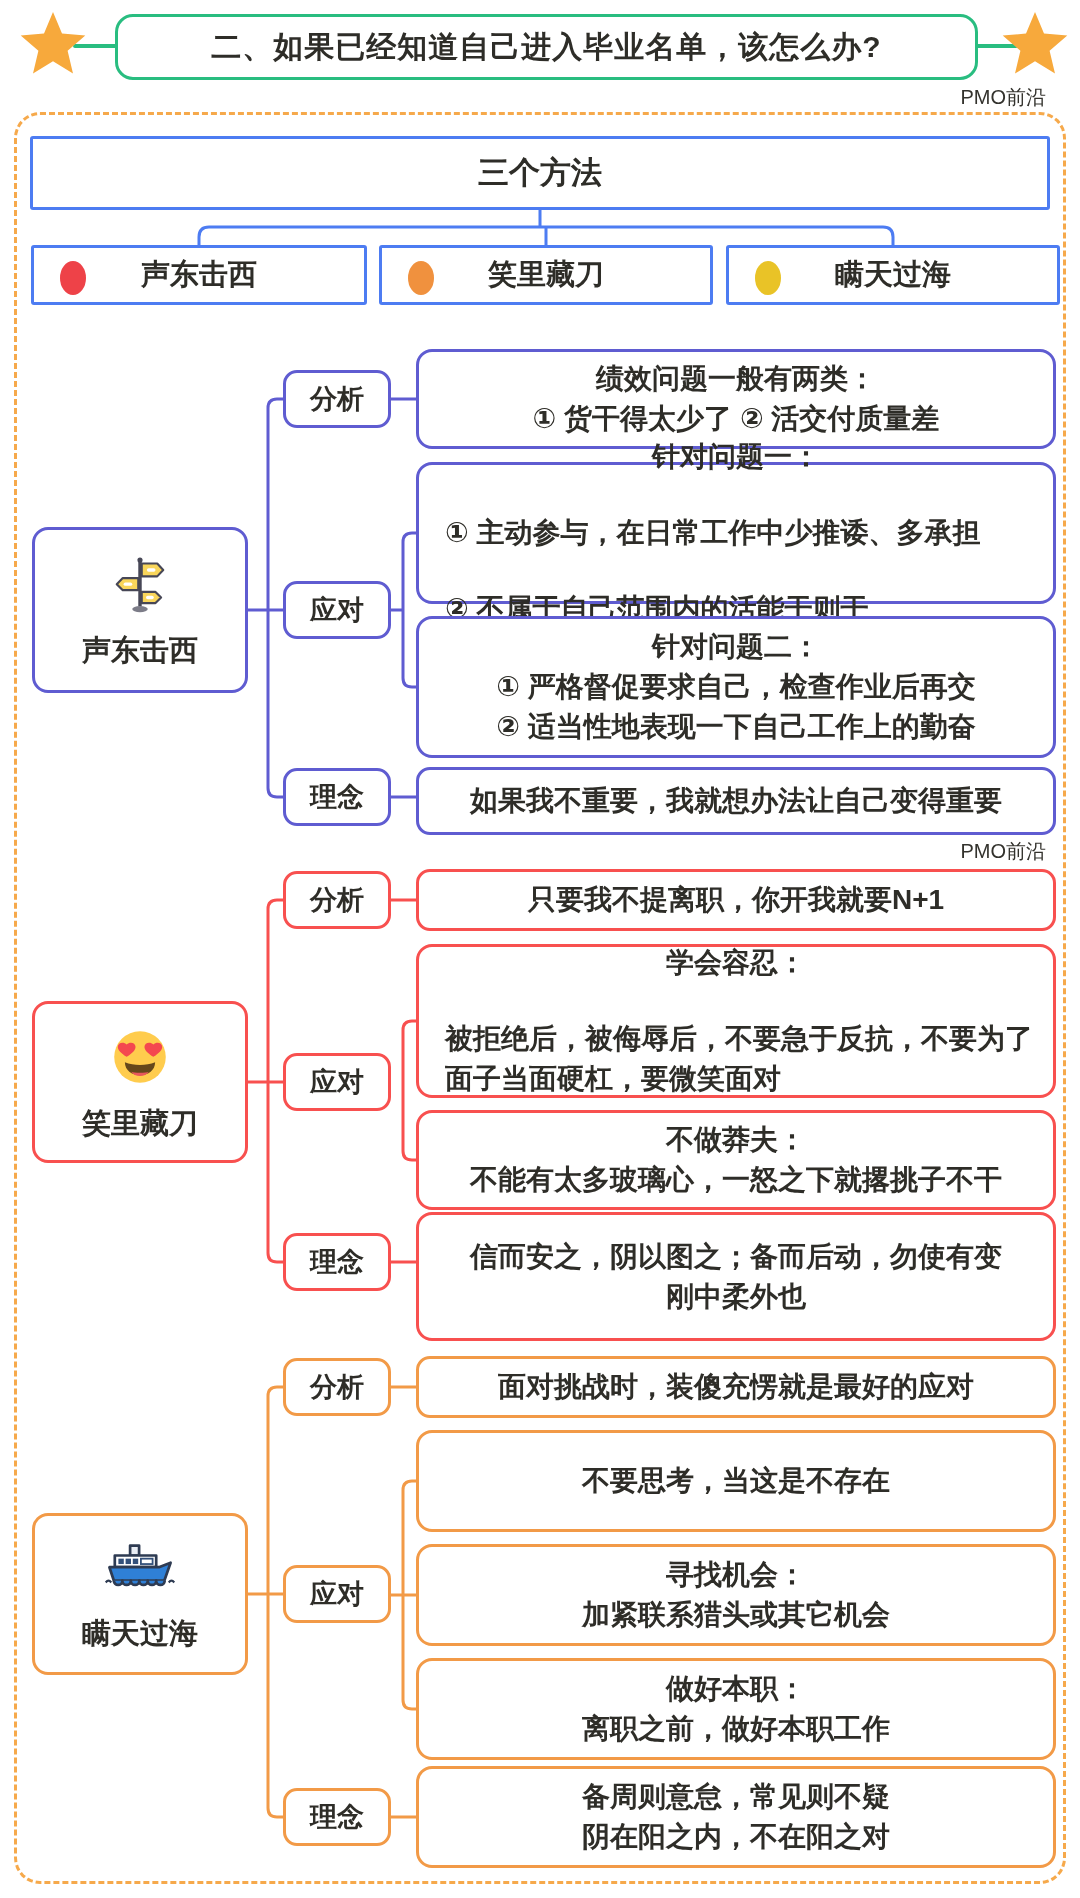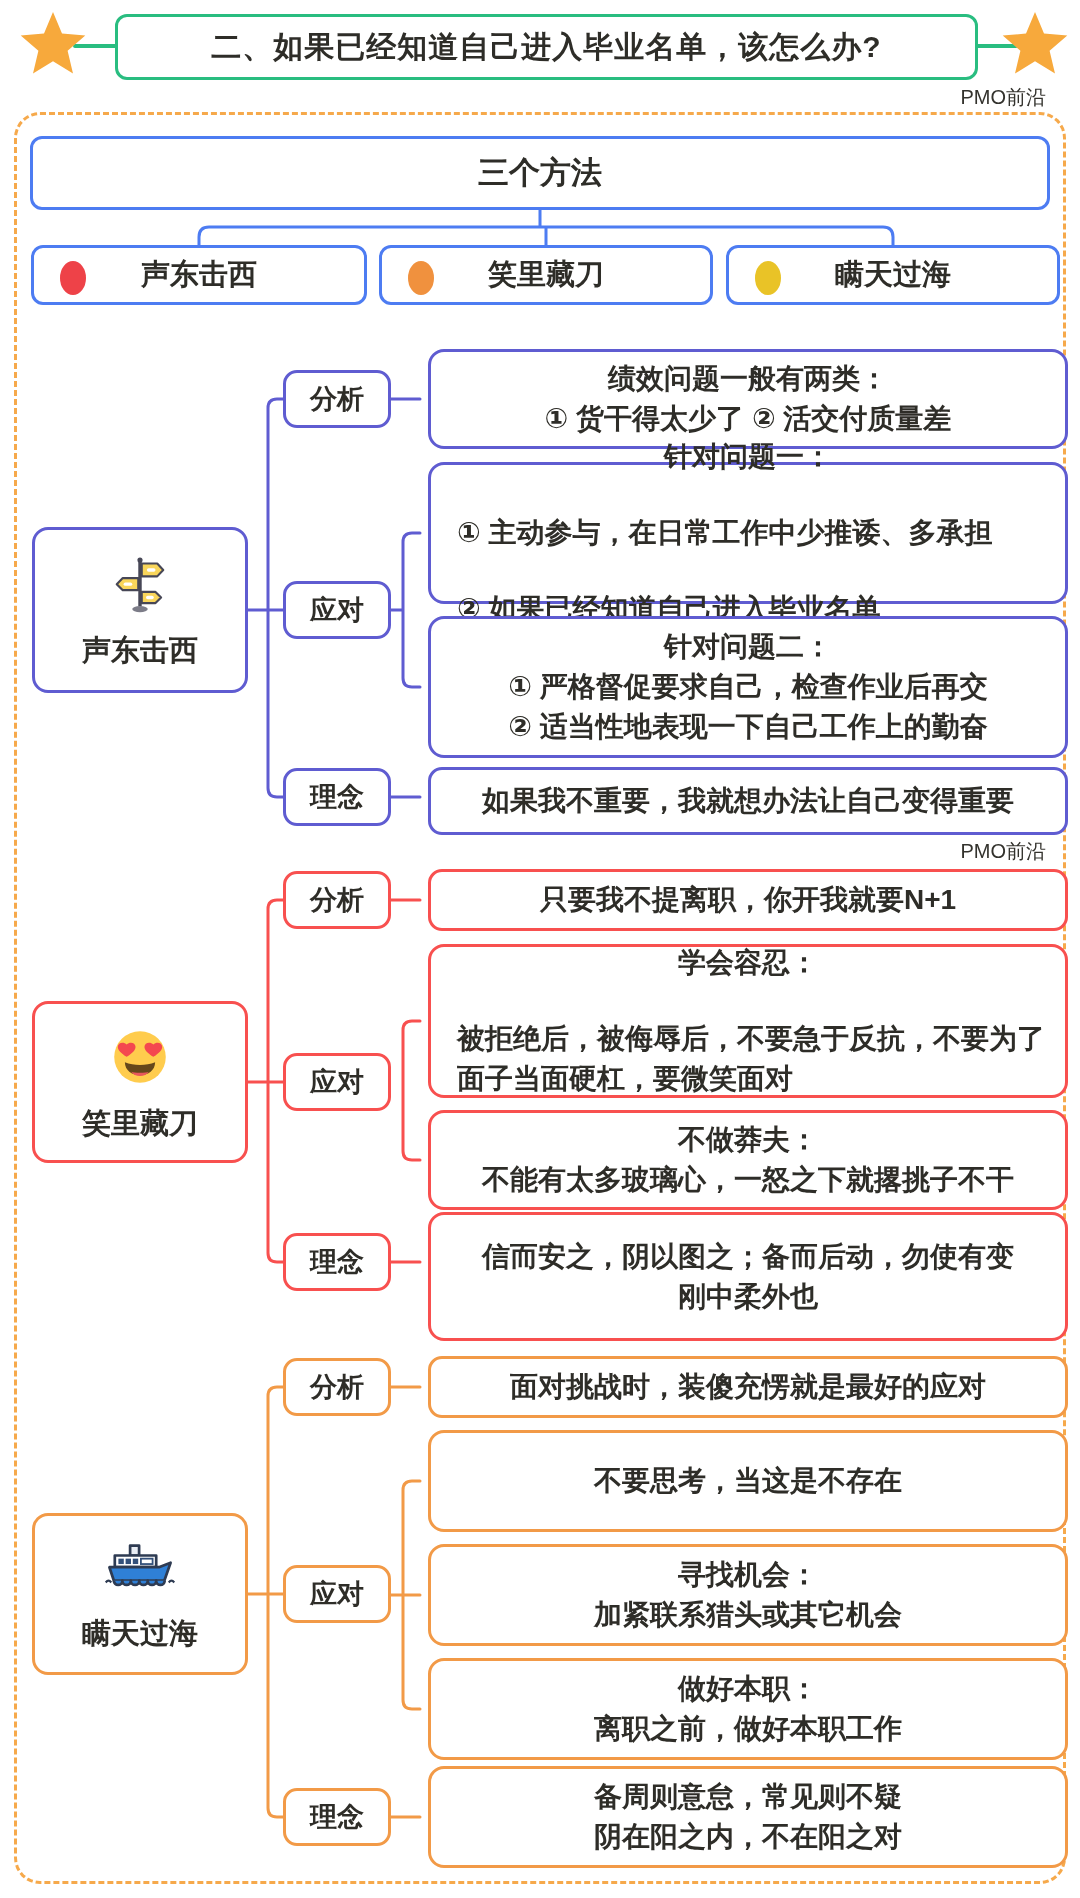--- a/index.html
+++ b/index.html
@@ -3,30 +3,30 @@
 <meta charset="utf-8">
 <style>
   html,body{margin:0;padding:0;background:#fff;}
   body{width:1080px;height:1898px;position:relative;overflow:hidden;
        font-family:"Liberation Sans","DejaVu Sans",sans-serif;color:#2e2d28;}
   #wires{position:absolute;left:0;top:0;z-index:0;}
   .abs{position:absolute;box-sizing:border-box;}
   .box{position:absolute;box-sizing:border-box;background:#fff;border:3px solid;z-index:2;
        display:flex;flex-direction:column;justify-content:center;align-items:center;
        text-align:center;font-weight:bold;}
-  .r14{border-radius:14px;} .r16{border-radius:16px;} .r12{border-radius:12px;}
-  .banner{left:115px;top:14px;width:863px;height:66px;border-color:#29BD80;border-radius:12px;
+  .r14{border-radius:14px;} .r16{border-radius:16px;} .r12{border-radius:3px;}
+  .banner{left:115px;top:14px;width:863px;height:66px;border-color:#29BD80;border-radius:18px;
           font-size:30px;letter-spacing:1px;}
   .overview-title{left:30px;top:136px;width:1020px;height:74px;border-color:#4D7CF2;font-size:31px;}
   .method{top:245px;height:60px;border-color:#4D7CF2;font-size:29px;flex-direction:row;}
   .method .dot{position:absolute;left:26px;top:13px;width:26px;height:34px;border-radius:50%;}
   .method .mlabel{flex:1;text-align:center;}
   .node{width:216px;font-size:29px;gap:8px;padding-top:4px;}
   .lbl{left:283px;width:108px;height:58px;font-size:27px;}
-  .content{left:428px;width:640px;font-size:28px;line-height:40px;padding:6px 18px;}
+  .content{left:416px;width:640px;font-size:28px;line-height:40px;padding:6px 18px;}
   .stretch{align-items:flex-start;}
   .ln{width:100%;}
   .ln-c{text-align:center;}
   .ln-l{text-align:left;padding-left:8px;margin-top:36px;}
   .s1{border-color:#5F5CD1;} .s2{border-color:#F8504F;} .s3{border-color:#F29A47;}
   .outer-dash{left:14px;top:112px;width:1052px;height:1772px;border:3px dashed #F6A94B;
               border-radius:26px;z-index:1;}
   .watermark{position:absolute;z-index:3;font-size:20px;font-weight:500;color:#33322d;
              width:200px;text-align:right;}
   .star{position:absolute;z-index:2;}
@@ -123,21 +123,21 @@
   <div class="ln ln-c">绩效问题一般有两类：</div>
   <div class="ln ln-c">① 货干得太少了 ② 活交付质量差</div>
 </div>
 
 <div class="box r14 lbl s1" style="top:581px;">
   <div class="ln ln-c">应对</div>
 </div>
 <div class="box r16 content s1 stretch" style="top:462px;height:142px;">
   <div class="ln ln-c">针对问题一：</div>
   <div class="ln ln-l">① 主动参与，在日常工作中少推诿、多承担</div>
-  <div class="ln ln-l">② 如果已经知道自己进入毕业名单</div>
+  <div class="ln ln-l">② 不属于自己范围内的活能干则干</div>
 </div>
 <div class="box r16 content s1" style="top:616px;height:142px;">
   <div class="ln ln-c">针对问题二：</div>
   <div class="ln ln-c">① 严格督促要求自己，检查作业后再交</div>
   <div class="ln ln-c">② 适当性地表现一下自己工作上的勤奋</div>
 </div>
 
 <div class="box r14 lbl s1" style="top:768px;">
   <div class="ln ln-c">理念</div>
 </div>

